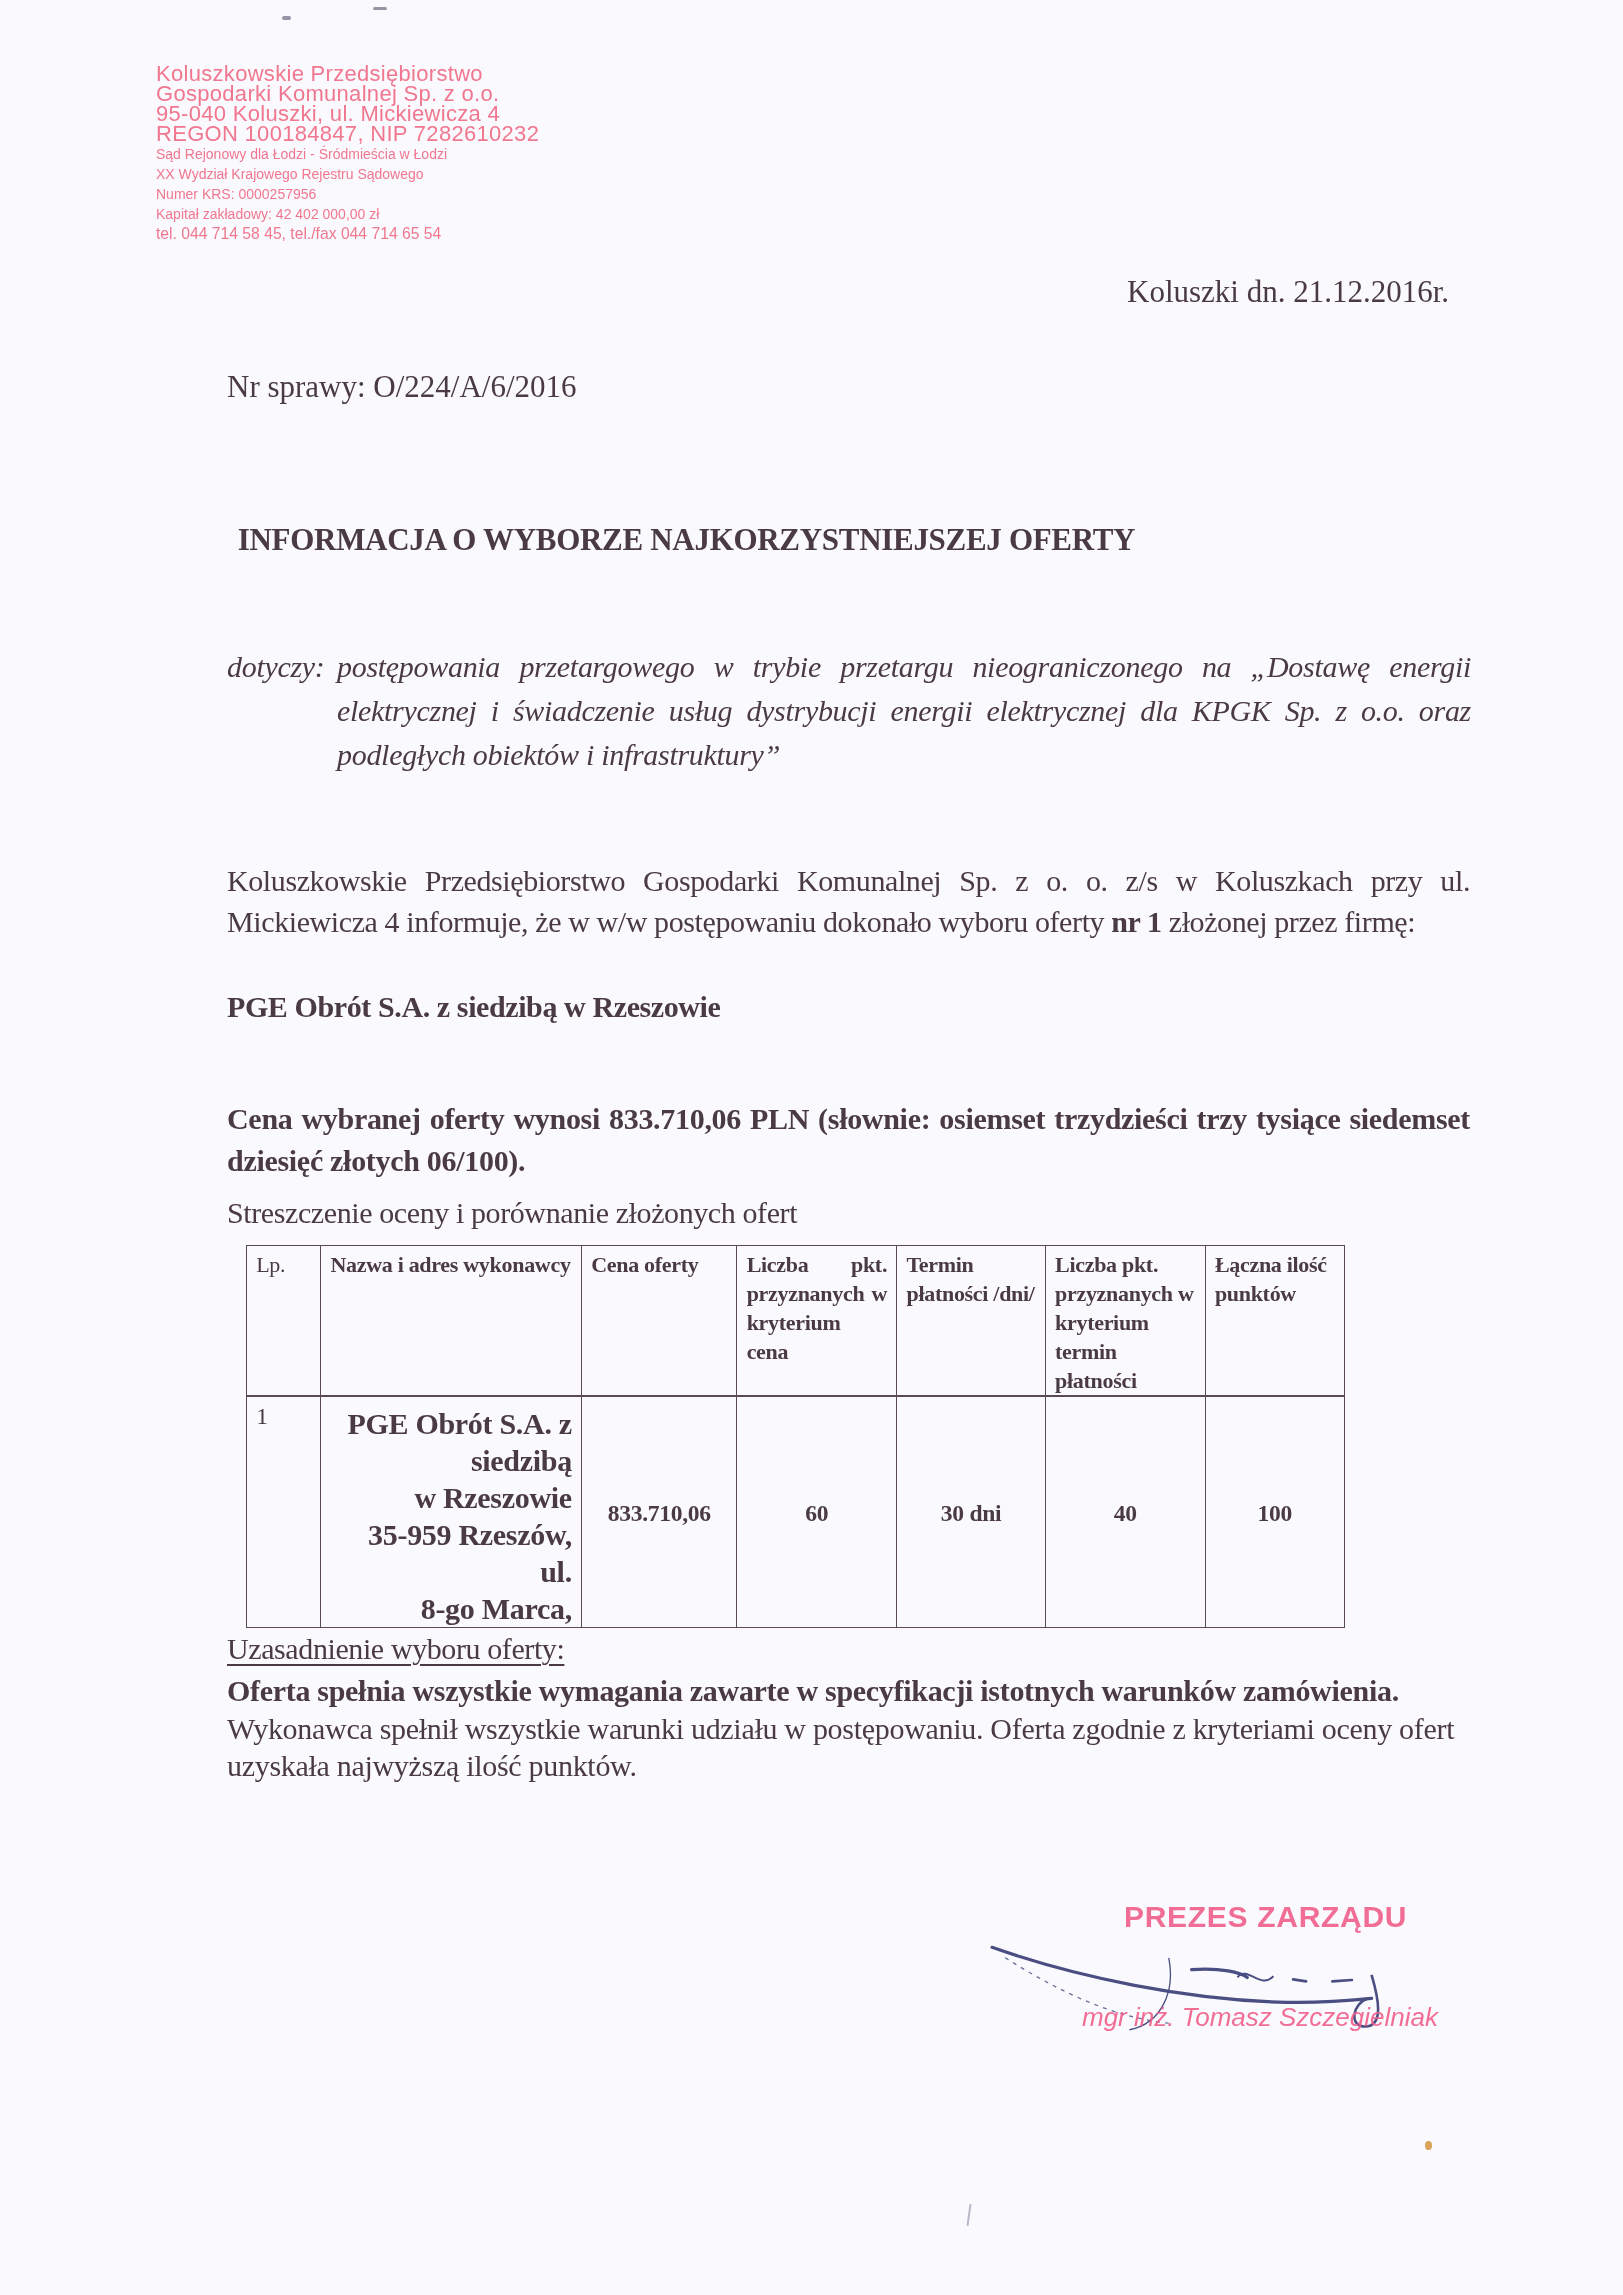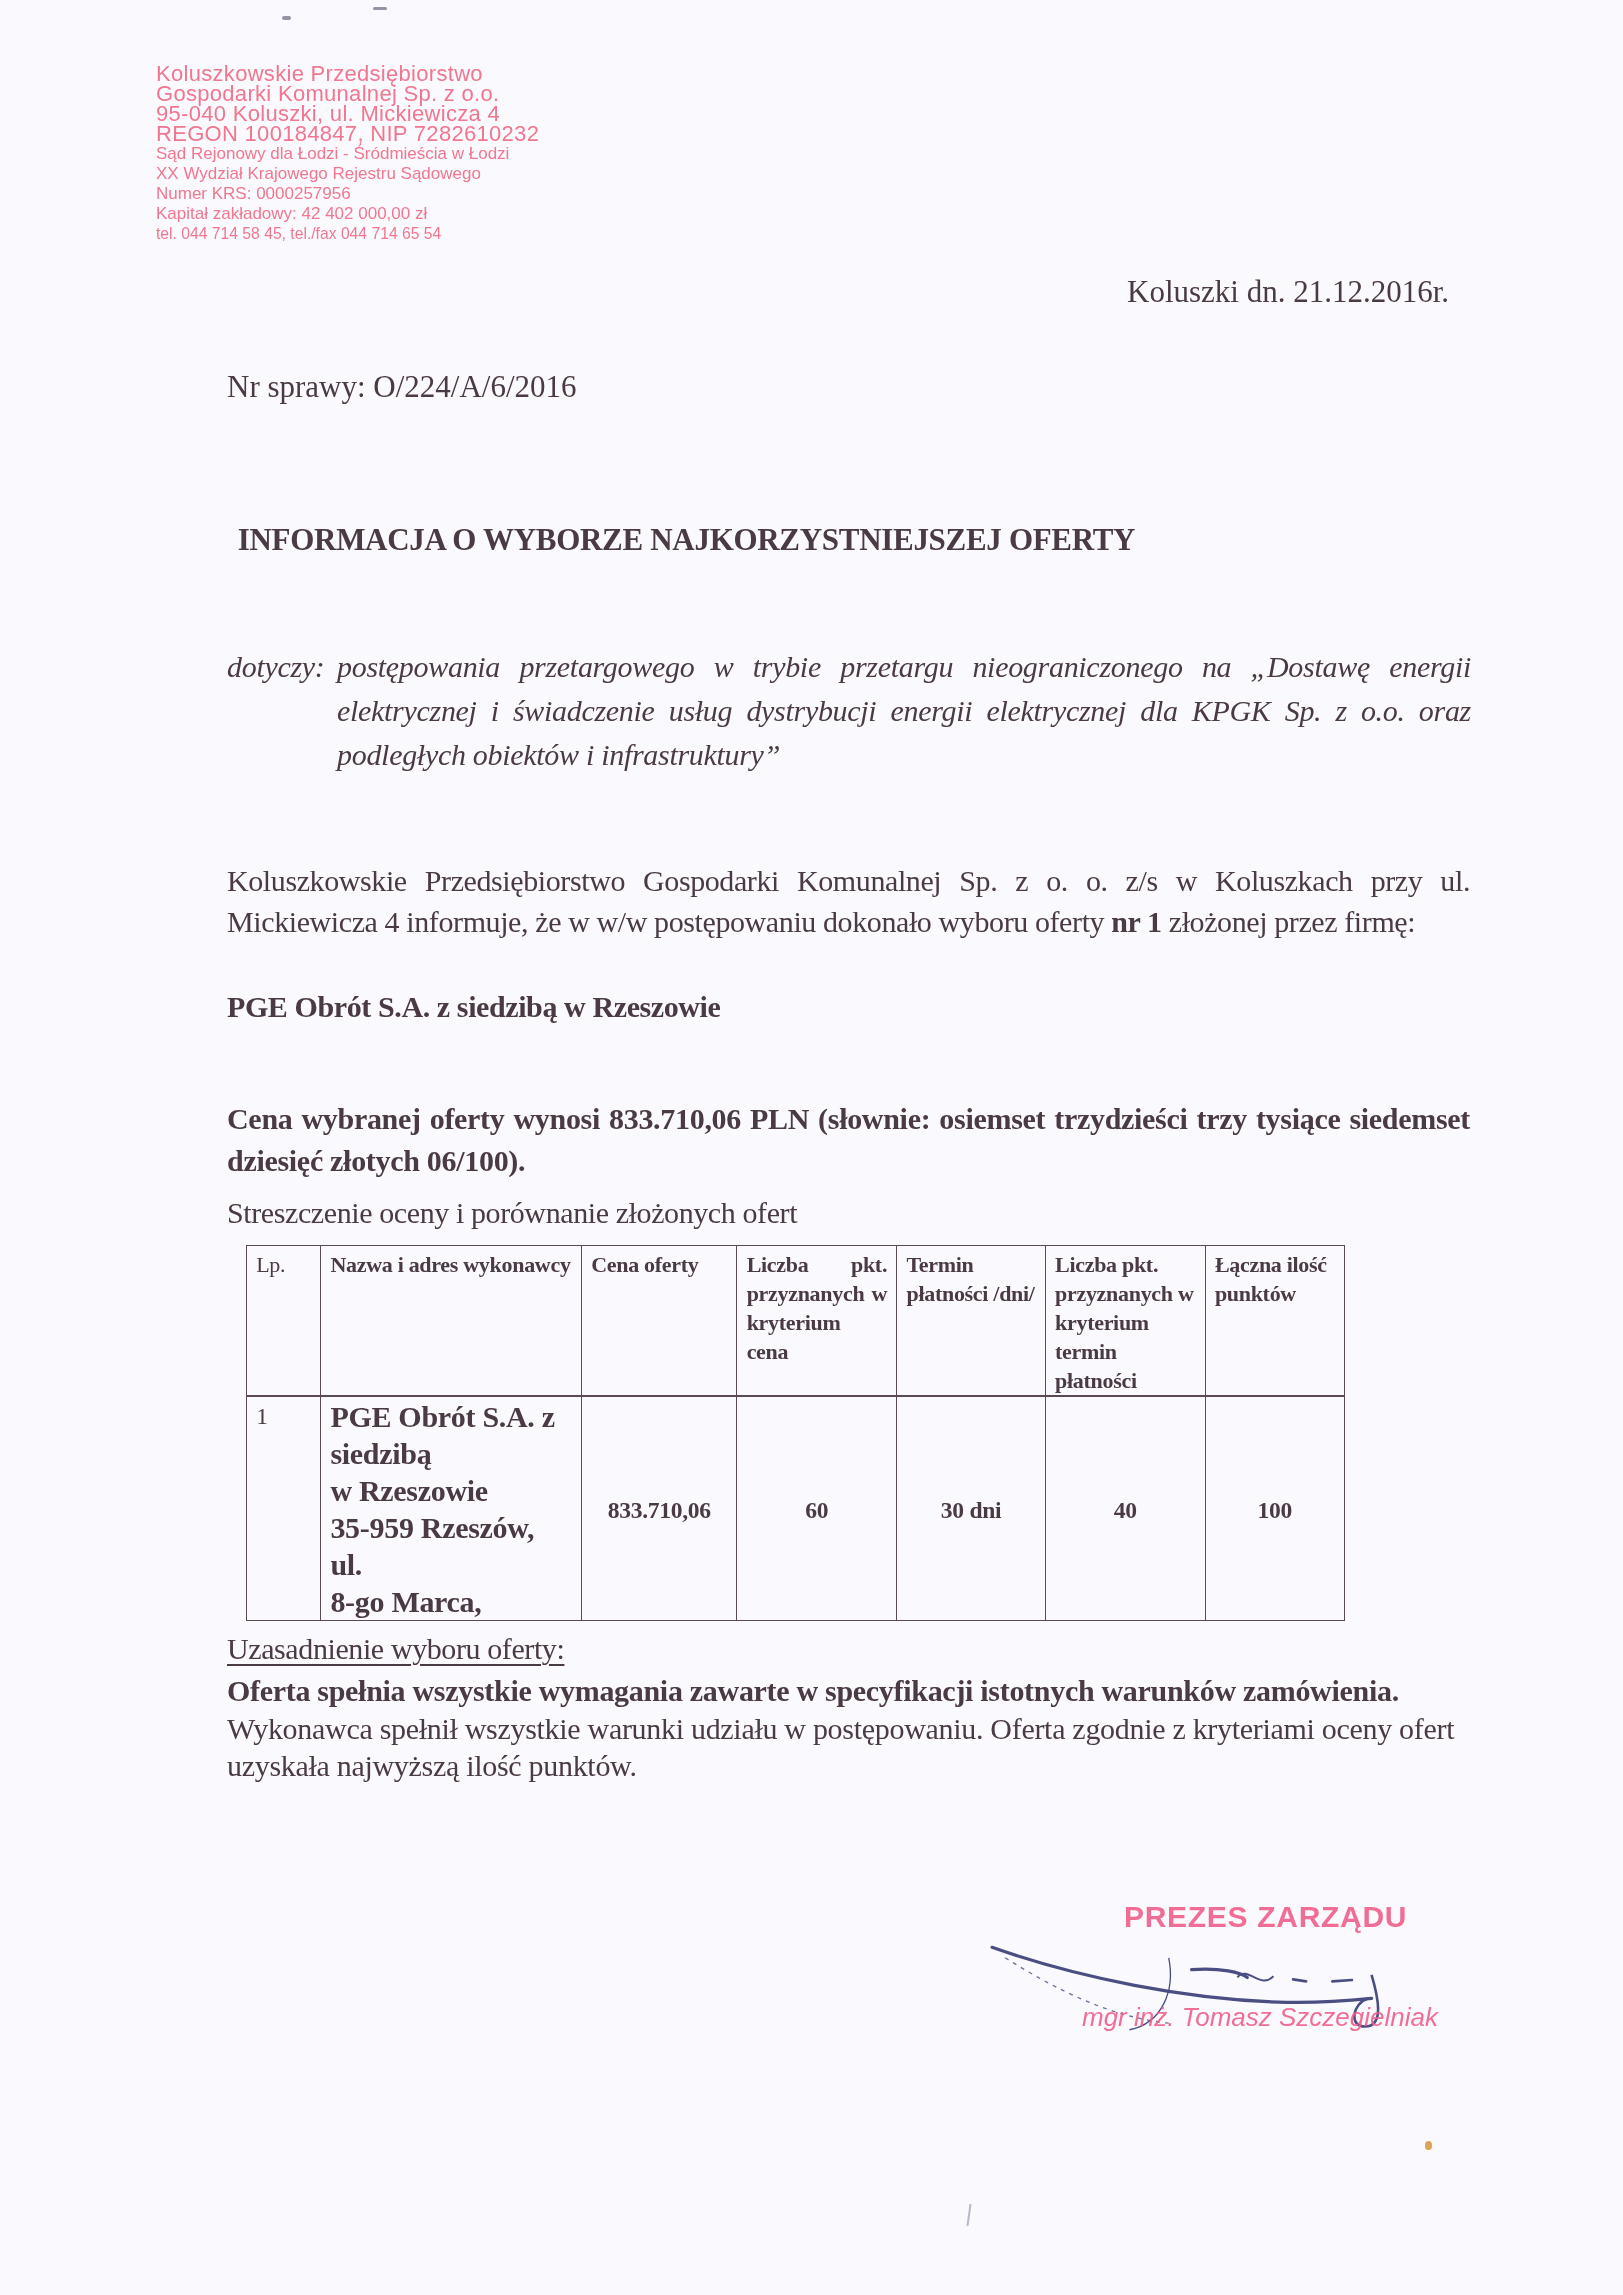--- a/index.html
+++ b/index.html
@@ -14,21 +14,21 @@
   
   .stamp {
     left: 156px; top: 64px; width: 458px;
     color: #f06c86;
     font-family: "Liberation Sans", "DejaVu Sans", sans-serif;
     text-align: left;
     opacity: 0.92;
   }
   .stamp div { white-space: nowrap; line-height: 20px; }
   .stamp .big { font-size: 22px; letter-spacing: 0.3px; }
-  .stamp .mid { font-size: 17px; }
+  .stamp .mid { font-size: 14px; }
   .stamp .small { font-size: 15.7px; }
   .date { left: 1127px; top: 274px; font-size: 31px; white-space: nowrap; }
   .case { left: 227px; top: 369px; font-size: 31px; white-space: nowrap; }
   .title {
     left: 0; width: 1328px; top: 522px; text-align: center;
     font-size: 31px; font-weight: bold; letter-spacing: -0.3px;
     padding-left: 45px; box-sizing: border-box;
   }
   .concern {
     left: 227px; top: 645px; width: 1244px;
@@ -61,21 +61,21 @@
     border: 1.3px solid #5a4a54;
     vertical-align: top; padding: 3.9px 9.2px 0 9.2px;
     font-weight: bold; font-size: 22px; line-height: 29px;
     text-align: left; letter-spacing: -0.3px;
   }
   table.cmp th { height: 136px; }
   table.cmp tr.hdr th { border-bottom-width: 2.6px; }
   table.cmp td { height: 187px; }
   table.cmp th.justify { text-align: justify; text-align-last: justify; }
   table.cmp td.lp { font-weight: normal; font-size: 23.6px; padding-top: 5.2px; }
-  table.cmp td.name { font-size: 30px; line-height: 37px; padding-top: 1px; }
+  table.cmp td.name { font-size: 30px; line-height: 37px; padding-top: 8px; text-align: right; }
   table.cmp td.mid { vertical-align: middle; text-align: center; font-size: 23.6px; }
   .line-br { display: block; }
   .reason-label {
     left: 227px; top: 1632px; font-size: 30px; letter-spacing: -0.4px; white-space: nowrap;
     text-decoration: underline; text-underline-offset: 5.2px; text-decoration-thickness: 2px;
   }
   .reason {
     left: 227px; top: 1672px; width: 1243px;
     font-size: 30px; line-height: 37px; letter-spacing: -0.3px;
   }

